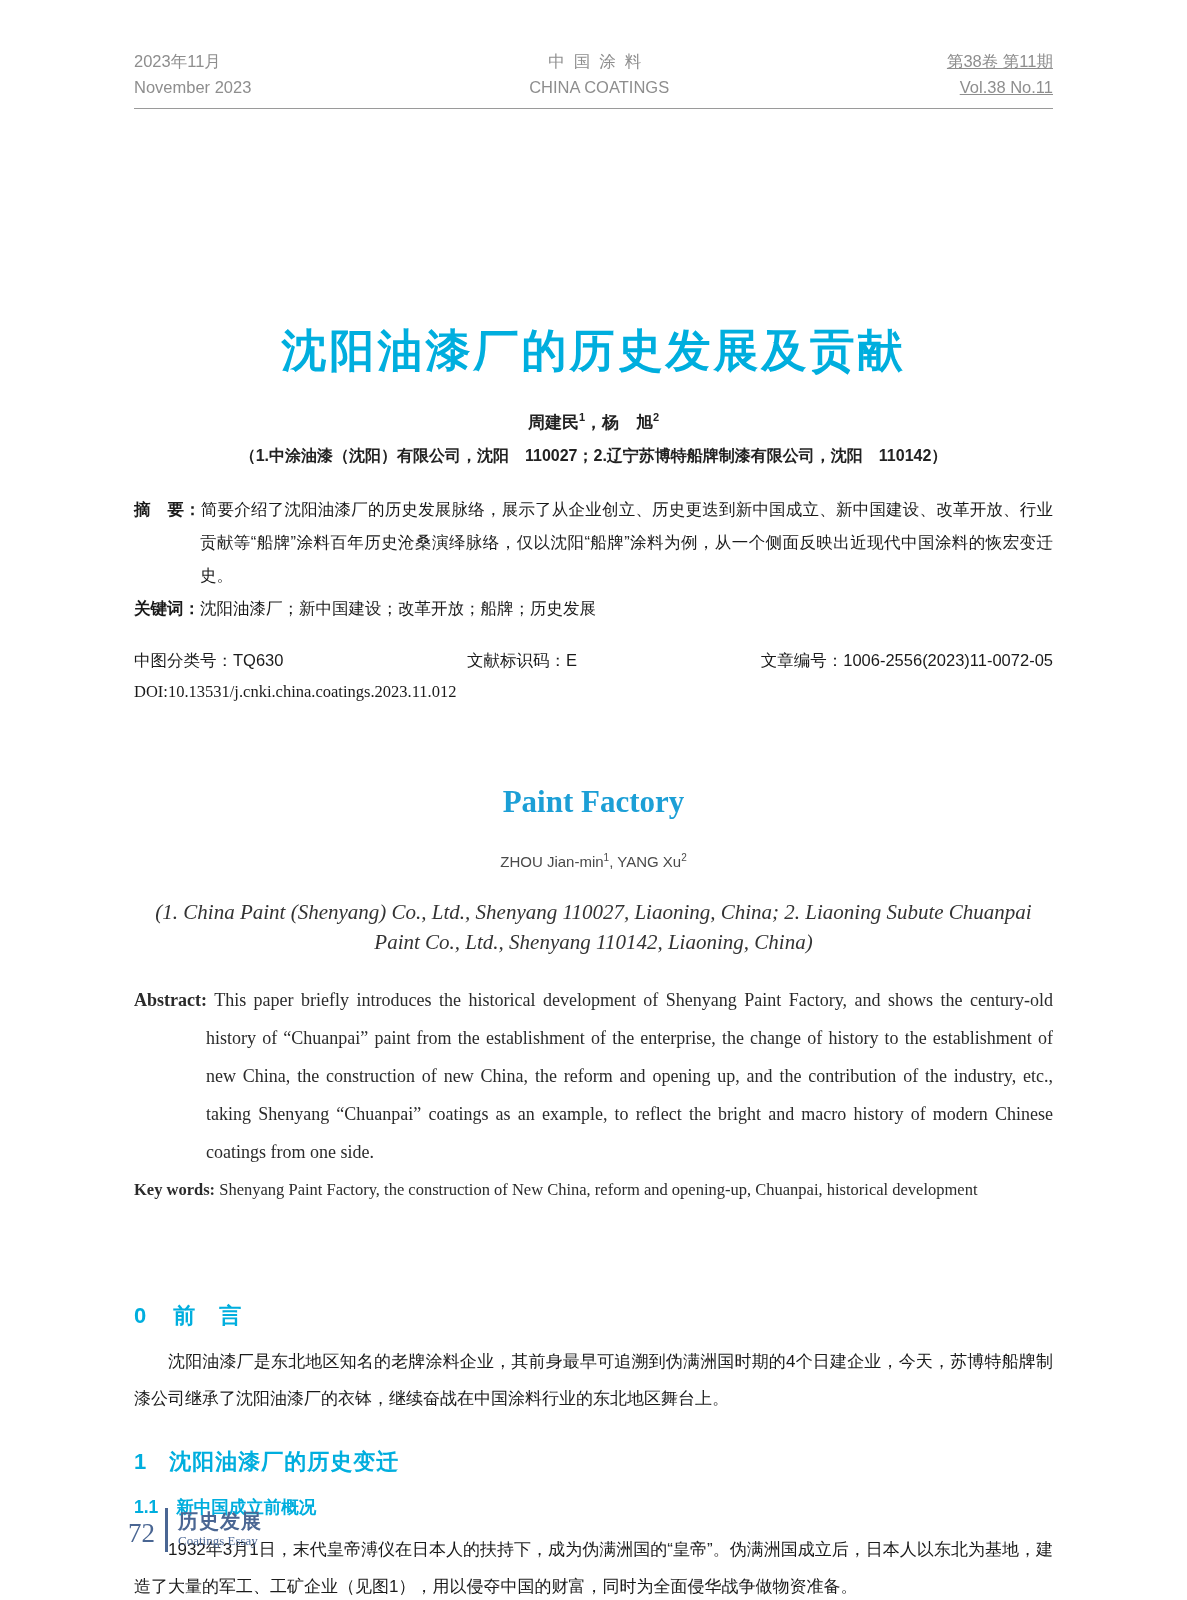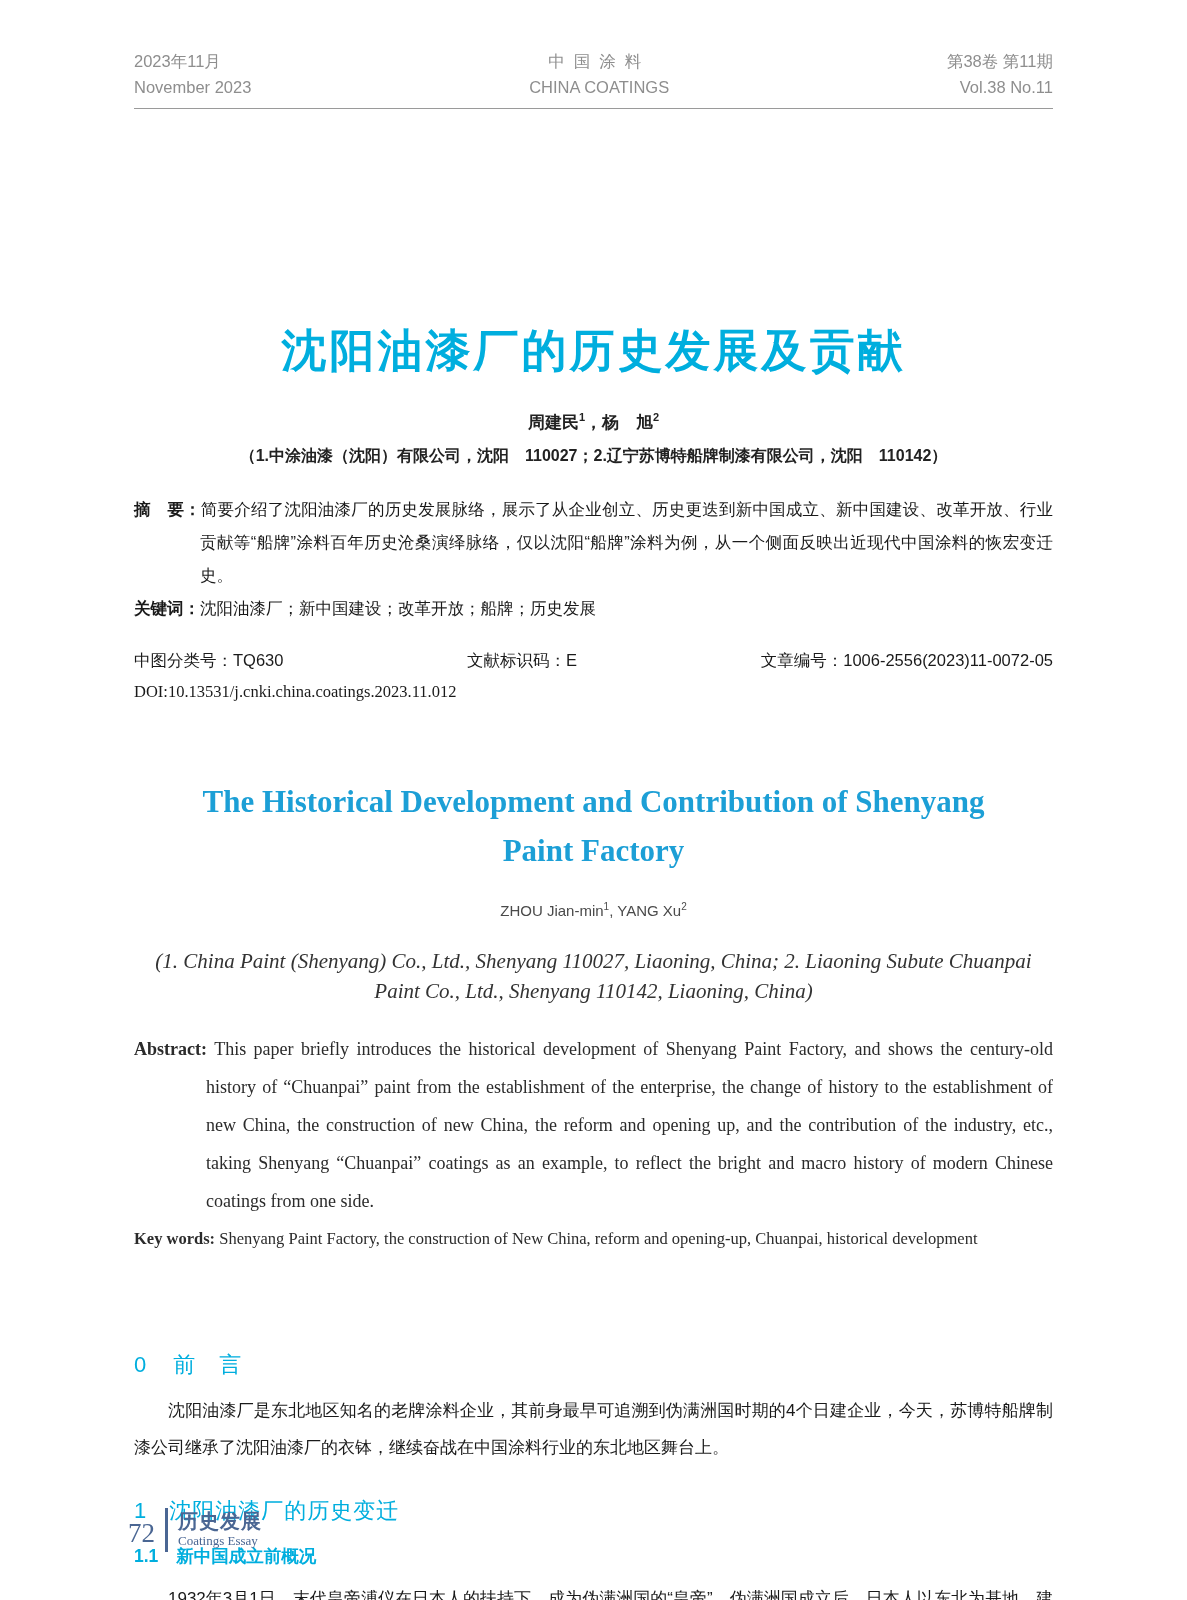--- a/index.html
+++ b/index.html
@@ -18,21 +18,21 @@
   .jheader{
     display:flex;justify-content:space-between;align-items:flex-end;
     padding-top:48px;padding-bottom:8px;
     border-bottom:1.5px solid #9a9a9a;
     color:#8e8e8e;
   }
   .jheader .col{line-height:26px;font-size:16.5px;}
   .jheader .col.left{text-align:left;}
   .jheader .col.center{text-align:center;}
   .jheader .col.center .cn{letter-spacing:9px;}
-  .jheader .col.right{text-align:right;}
+  .jheader .col.right{text-align:right;text-decoration:underline;}
   
   .title-cn{
     margin-top:212px;
     text-align:center;
     font-size:45px;
     font-weight:900;
     letter-spacing:3px;
     color:#00AEDE;
   }
   .authors-cn{
@@ -90,21 +90,21 @@
   }
   .abs-en .lbl{font-weight:700;font-style:normal;}
   .kw-en{
     font-family:"Liberation Serif", serif;
     font-size:16.5px;line-height:38px;color:#2b2b2b;
   }
   .kw-en .lbl{font-weight:700;}
   
   .sec-h1{
     margin-top:92px;
-    font-size:22px;font-weight:400;color:#00AEDE;
+    font-size:22px;font-weight:700;color:#00AEDE;
     letter-spacing:1px;
   }
   .sec-h1 .num{margin-right:26px;}
   .sec-h1.tight{margin-top:30px;}
   .sec-h1 .num2{margin-right:22px;}
   .sec-h2{
     margin-top:18px;
     font-size:17.5px;font-weight:700;color:#00AEDE;
   }
   .sec-h2 .num{margin-right:18px;}
@@ -173,21 +173,20 @@
 
   <div class="class-row">
     <span>中图分类号：TQ630</span>
     <span>文献标识码：E</span>
     <span>文章编号：1006-2556(2023)11-0072-05</span>
   </div>
 
   <div class="doi">DOI:10.13531/j.cnki.china.coatings.2023.11.012</div>
 
   <div class="title-en">
-    <div>The Historical Development and Contribution of Shenyang</div>
     <div>Paint Factory</div>
   </div>
 
   <div class="authors-en"><span>ZHOU Jian-min</span><sup>1</sup><span>, </span><span>YANG Xu</span><sup>2</sup></div>
 
   <div class="affil-en">(1. China Paint (Shenyang) Co., Ltd., Shenyang 110027, Liaoning, China; 2. Liaoning Subute Chuanpai Paint Co., Ltd., Shenyang 110142, Liaoning, China)</div>
 
   <div class="abs-en"><span class="lbl">Abstract:</span> <span>This paper briefly introduces the historical development of Shenyang Paint Factory, and shows the century-old history of “Chuanpai” paint from the establishment of the enterprise, the change of history to the establishment of new China, the construction of new China, the reform and opening up, and the contribution of the industry, etc., taking Shenyang “Chuanpai” coatings as an example, to reflect the bright and macro history of modern Chinese coatings from one side.</span></div>
 
   <div class="kw-en"><span class="lbl">Key words:</span> <span>Shenyang Paint Factory, the construction of New China, reform and opening-up, Chuanpai, historical development</span></div>

